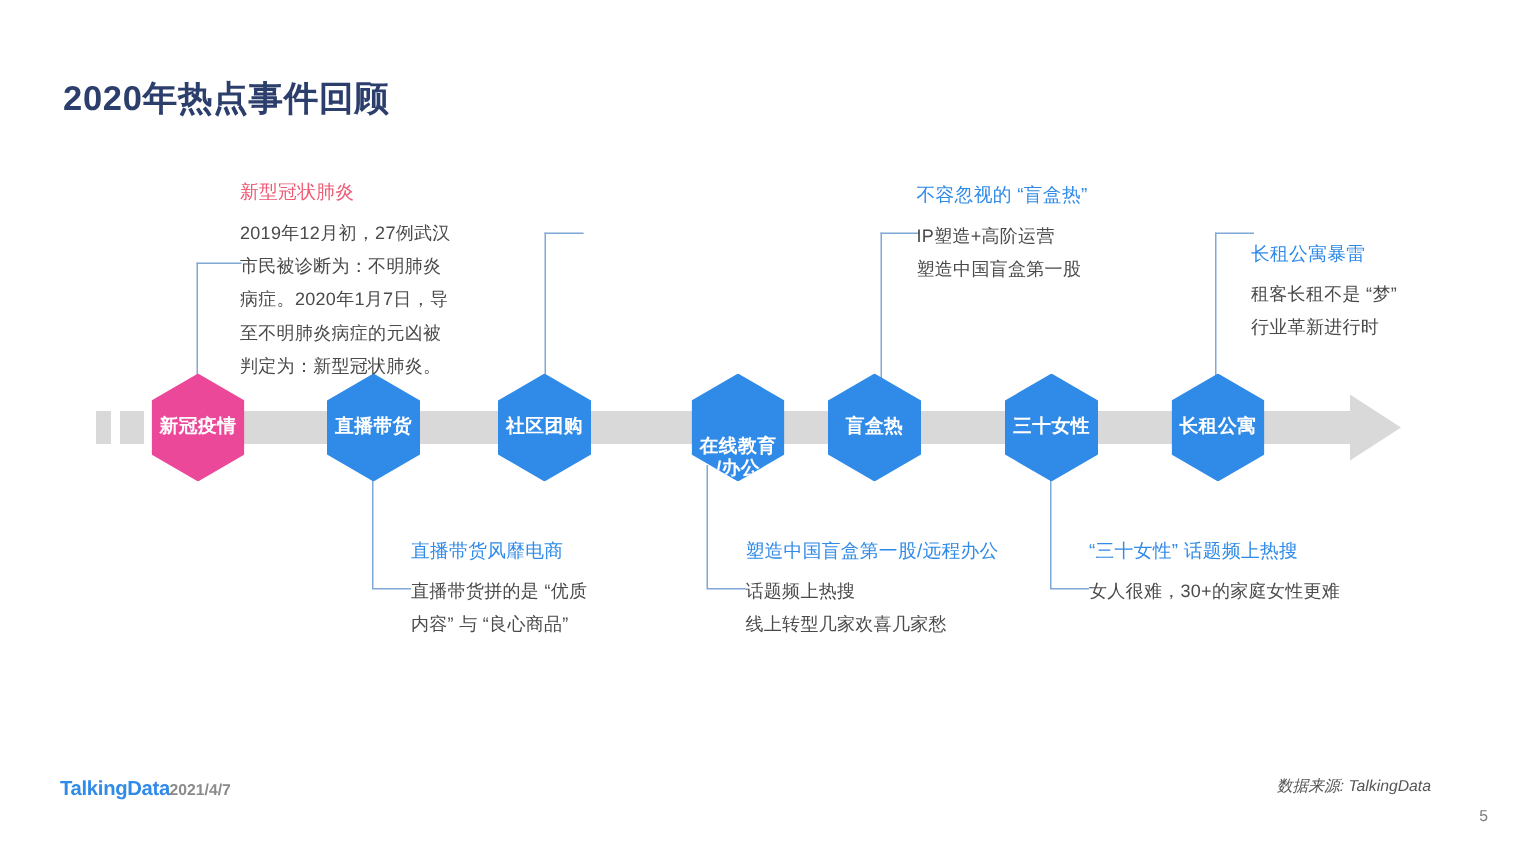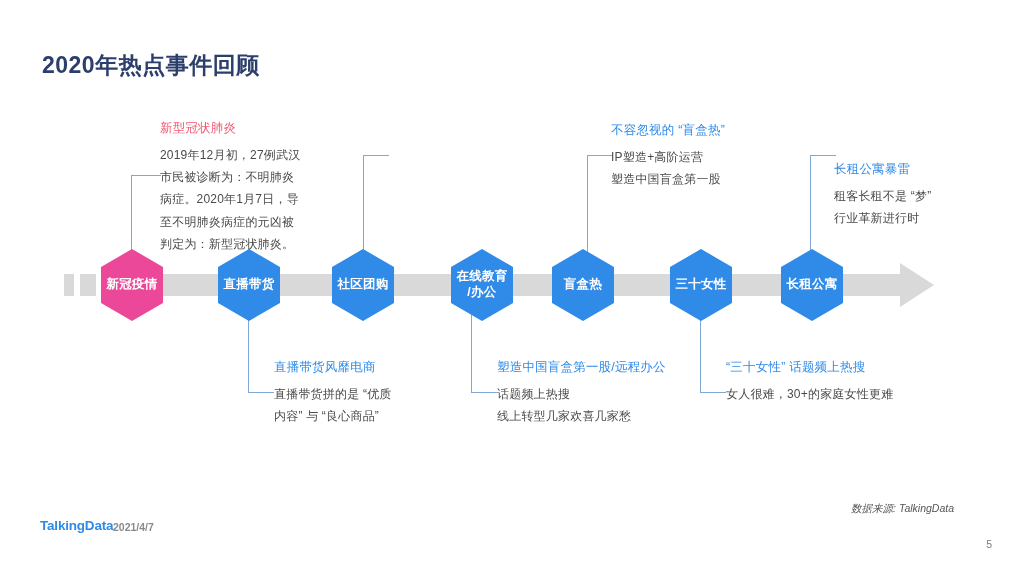--- a/index.html
+++ b/index.html
@@ -102,21 +102,21 @@
   }
   .footer-date{
     position:absolute;
     left:113px;top:521px;
     font-size:10.5px;
     color:#8a8a8a;
     font-weight:bold;
   }
   .source-note{
     position:absolute;
-    right:60px;top:502px;
+    right:60px;top:517px;
     font-size:10.5px;
     font-style:italic;
     color:#555555;
     white-space:nowrap;
   }
   .page-number{
     position:absolute;
     right:22px;top:538px;
     font-size:10.5px;
     color:#7b7b7b;
@@ -177,21 +177,21 @@
   <div class="hex" style="left:218px;top:249px;">
     <div>
       <span>直播带货</span>
     </div>
   </div>
   <div class="hex" style="left:332px;top:249px;">
     <div>
       <span>社区团购</span>
     </div>
   </div>
-  <div class="hex" style="left:451px;top:249px;">
+  <div class="hex" style="left:461px;top:249px;align-items:flex-end;">
     <div>
       <span>在线教育</span>
       <span>/办公</span>
     </div>
   </div>
   <div class="hex" style="left:552px;top:249px;">
     <div>
       <span>盲盒热</span>
     </div>
   </div>

